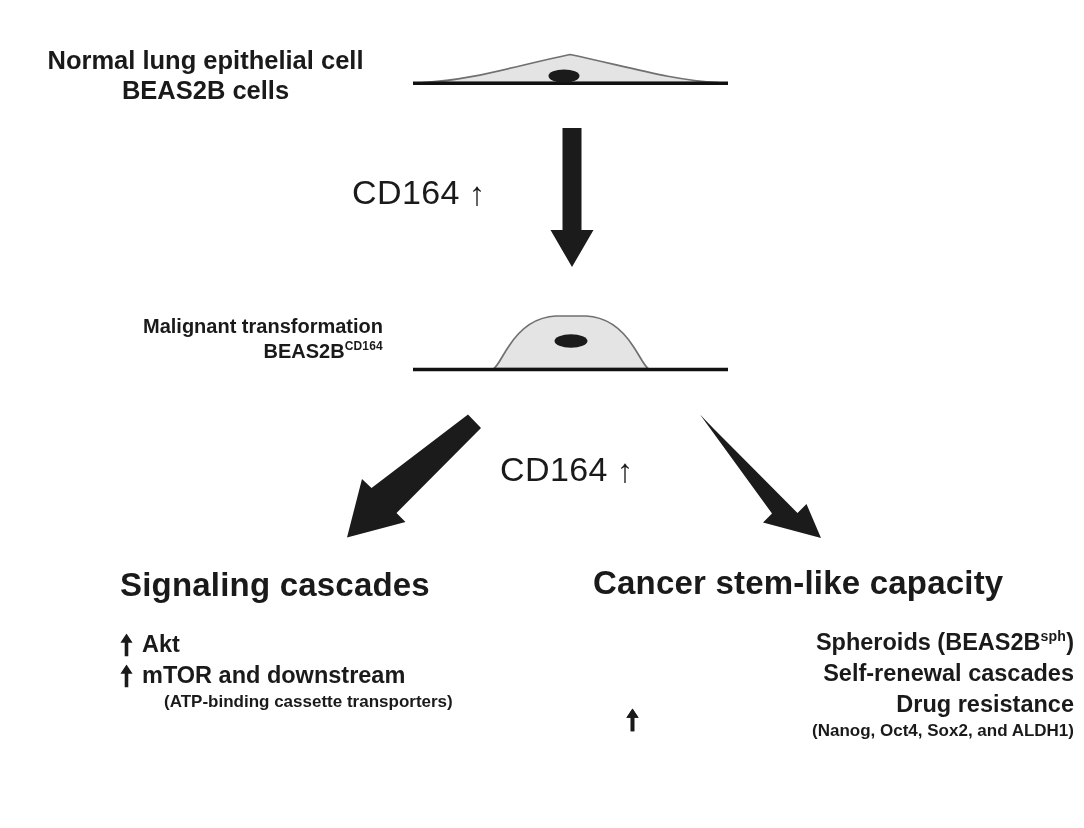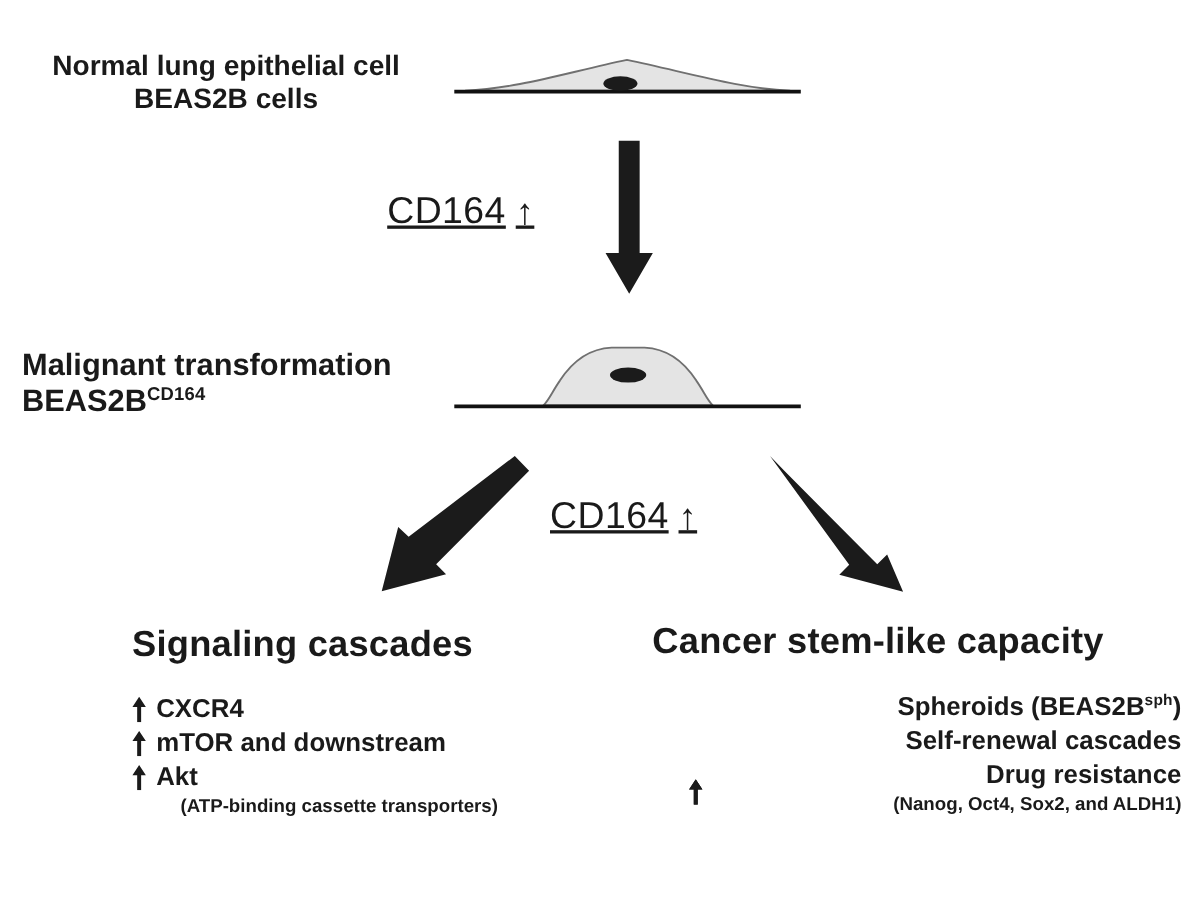--- a/index.html
+++ b/index.html
@@ -33,38 +33,37 @@
   #normal-cell-label {
     left: 28px;
     top: 29px;
     font-size: 25.5px;
     text-align: center;
     width: 355px;
   }
   #malignant-label {
     left: 20px;
     top: 299px;
-    font-size: 28px;
-    text-align: left;
+    font-size: 20px;
+    text-align: right;
     width: 363px;
   }
   .sup {
     font-size: 0.60em;
     vertical-align: super;
     font-weight: bold;
     letter-spacing: 0.2px;
   }
 
   
   .cd164 {
     font-size: 34px;
     font-weight: normal;
     white-space: nowrap;
     letter-spacing: 0.4px;
-    text-decoration: underline;
   }
   #cd164-top { left: 352px; top: 157px; }
   #cd164-mid { left: 500px; top: 434px; }
   .thin-up {
     font-size: 33px;
     font-weight: normal;
     margin-left: 9px;
     position: relative;
     top: 1px;
   }
@@ -198,39 +197,33 @@
   </div>
 
   <div class="abs cd164" id="cd164-mid">
     <span>CD164</span><span class="thin-up">↑</span>
   </div>
 
   <div class="abs branch-heading" id="heading-signaling">Signaling cascades</div>
 
   <div class="abs bullet-list" id="list-signaling">
 
-    <span class="li">
-      <svg class="up-arrow" viewBox="0 0 13 23" xmlns="http://www.w3.org/2000/svg">
-        <path d="M6.5 0 L12.6 9.2 L8.3 9.2 L8.3 23 L4.7 23 L4.7 9.2 L0.4 9.2 Z" fill="#1a1a1a"></path>
-      </svg>
-      <span>CXCR4</span>
+
+    <span class="li">
+      <svg class="up-arrow" viewBox="0 0 13 23" xmlns="http://www.w3.org/2000/svg">
+        <path d="M6.5 0 L12.6 9.2 L8.3 9.2 L8.3 23 L4.7 23 L4.7 9.2 L0.4 9.2 Z" fill="#1a1a1a"></path>
+      </svg>
+      <span>Akt</span>
     </span>
 
     <span class="li">
       <svg class="up-arrow" viewBox="0 0 13 23" xmlns="http://www.w3.org/2000/svg">
         <path d="M6.5 0 L12.6 9.2 L8.3 9.2 L8.3 23 L4.7 23 L4.7 9.2 L0.4 9.2 Z" fill="#1a1a1a"></path>
       </svg>
       <span>mTOR and downstream</span>
-    </span>
-
-    <span class="li">
-      <svg class="up-arrow" viewBox="0 0 13 23" xmlns="http://www.w3.org/2000/svg">
-        <path d="M6.5 0 L12.6 9.2 L8.3 9.2 L8.3 23 L4.7 23 L4.7 9.2 L0.4 9.2 Z" fill="#1a1a1a"></path>
-      </svg>
-      <span>Akt</span>
     </span>
     <span class="sub-line">(ATP-binding cassette transporters)</span>
   </div>
 
   <div class="abs branch-heading" id="heading-stemness">Cancer stem-like capacity</div>
 
   <div class="abs bullet-list" id="list-stemness">
 
     <span class="li plain">
       <span>Spheroids (BEAS2B</span><span class="sup">sph</span><span>)</span>

